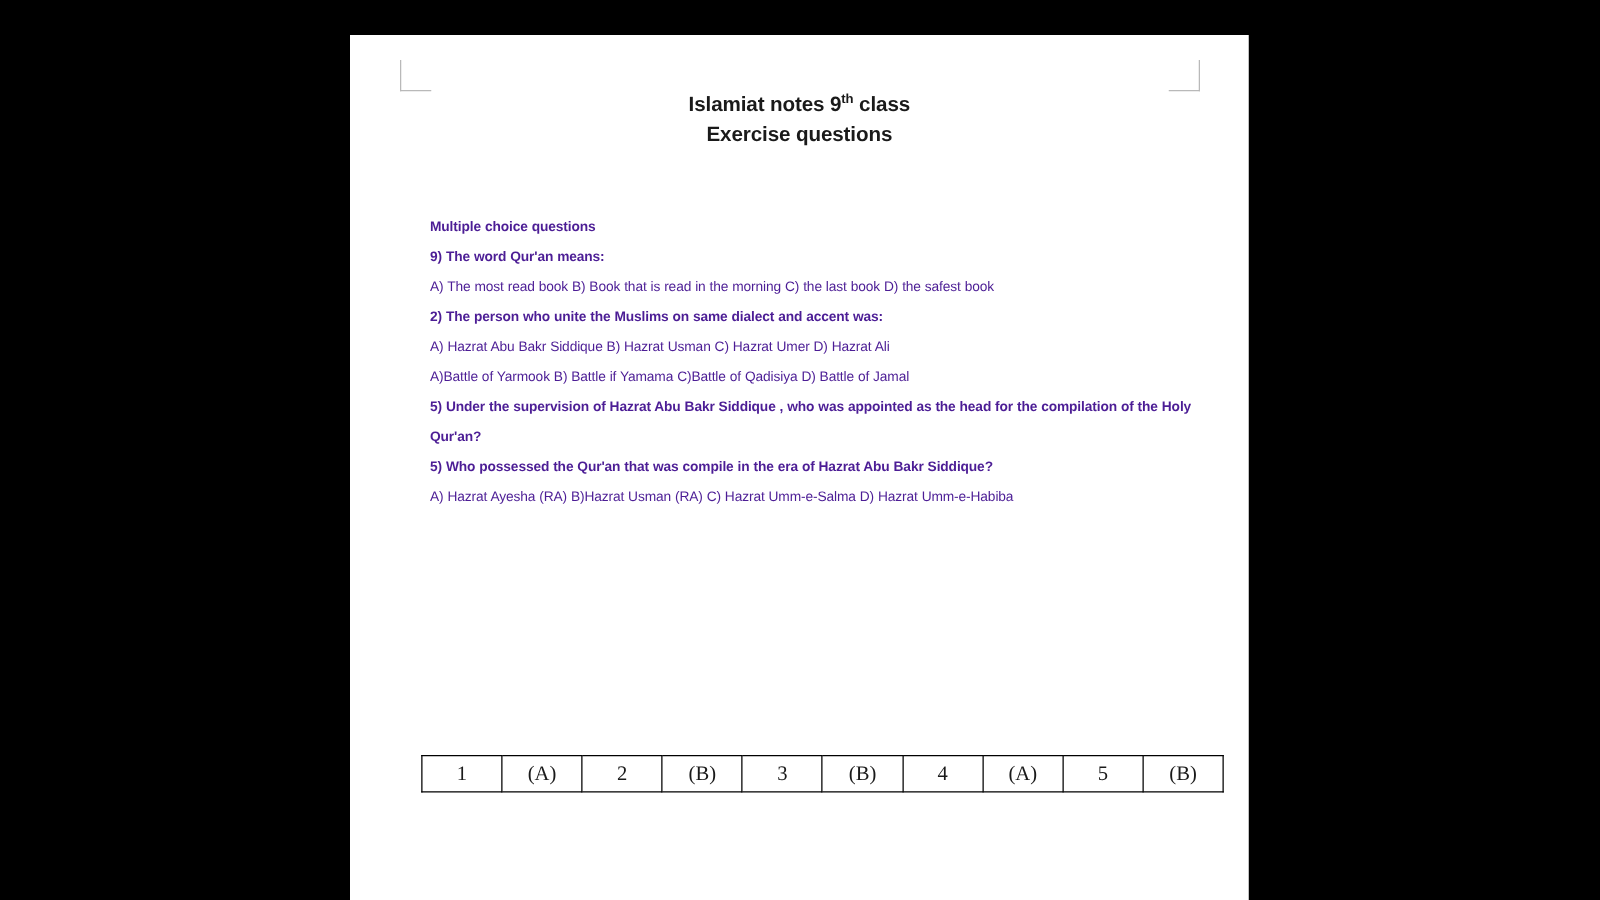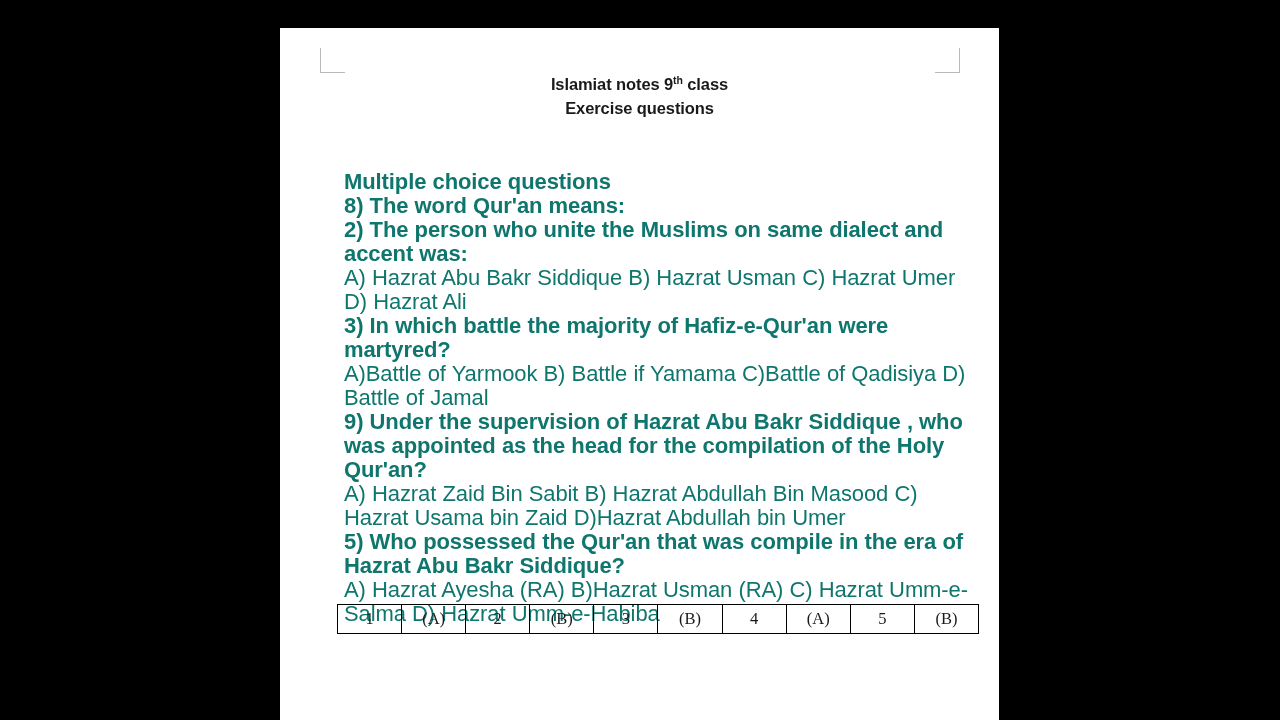--- a/index.html
+++ b/index.html
@@ -73,23 +73,23 @@
   }
 
   
   #doc-body {
     position: absolute;
     left: 64px;
     top: 142px;
     width: 640px;
   }
   .block-line {
-    font-size: 22px;
+    font-size: 11px;
     line-height: 24px;
-    color: #0f766e;
+    color: #4c1d95;
     letter-spacing: -0.1px;
     word-spacing: 0.2px;
   }
   .block-line.bold {
     font-weight: bold;
   }
   .block-line.normal {
     font-weight: normal;
   }
 
@@ -124,30 +124,29 @@
 
     <div id="doc-heading">
       <div class="heading-line"><span>Islamiat notes 9</span><sup>th</sup><span> class</span></div>
       <div class="heading-line">Exercise questions</div>
     </div>
 
     <div id="doc-body">
 
       <div class="block-line bold">Multiple choice questions</div>
 
-      <div class="block-line bold">8) The word Qur'an means:</div>
+      <div class="block-line bold">9) The word Qur'an means:</div>
+      <div class="block-line normal">A) The most read book  B) Book that is read in the morning  C) the last book D) the safest book</div>
 
       <div class="block-line bold">2) The person who unite the Muslims on same dialect and accent was:</div>
       <div class="block-line normal">A) Hazrat Abu Bakr Siddique   B) Hazrat Usman  C) Hazrat Umer  D) Hazrat Ali</div>
 
-      <div class="block-line bold">3) In which battle the majority of Hafiz-e-Qur'an were martyred?</div>
       <div class="block-line normal">A)Battle of Yarmook  B) Battle if Yamama   C)Battle of Qadisiya   D) Battle of Jamal</div>
 
-      <div class="block-line bold">9) Under the supervision of Hazrat Abu Bakr Siddique , who was appointed as the head for the compilation of the Holy Qur'an?</div>
-      <div class="block-line normal">A) Hazrat Zaid Bin Sabit   B) Hazrat Abdullah Bin Masood  C) Hazrat Usama bin Zaid D)Hazrat Abdullah bin Umer</div>
+      <div class="block-line bold">5) Under the supervision of Hazrat Abu Bakr Siddique , who was appointed as the head for the compilation of the Holy Qur'an?</div>
 
       <div class="block-line bold">5) Who possessed the Qur'an that was compile in the era of Hazrat Abu Bakr Siddique?</div>
       <div class="block-line normal">A) Hazrat Ayesha (RA)  B)Hazrat Usman (RA)  C) Hazrat Umm-e-Salma  D) Hazrat Umm-e-Habiba</div>
 
     </div>
 
     <table id="answer-key-table">
       <tbody>
         <tr>
           <td>1</td>

